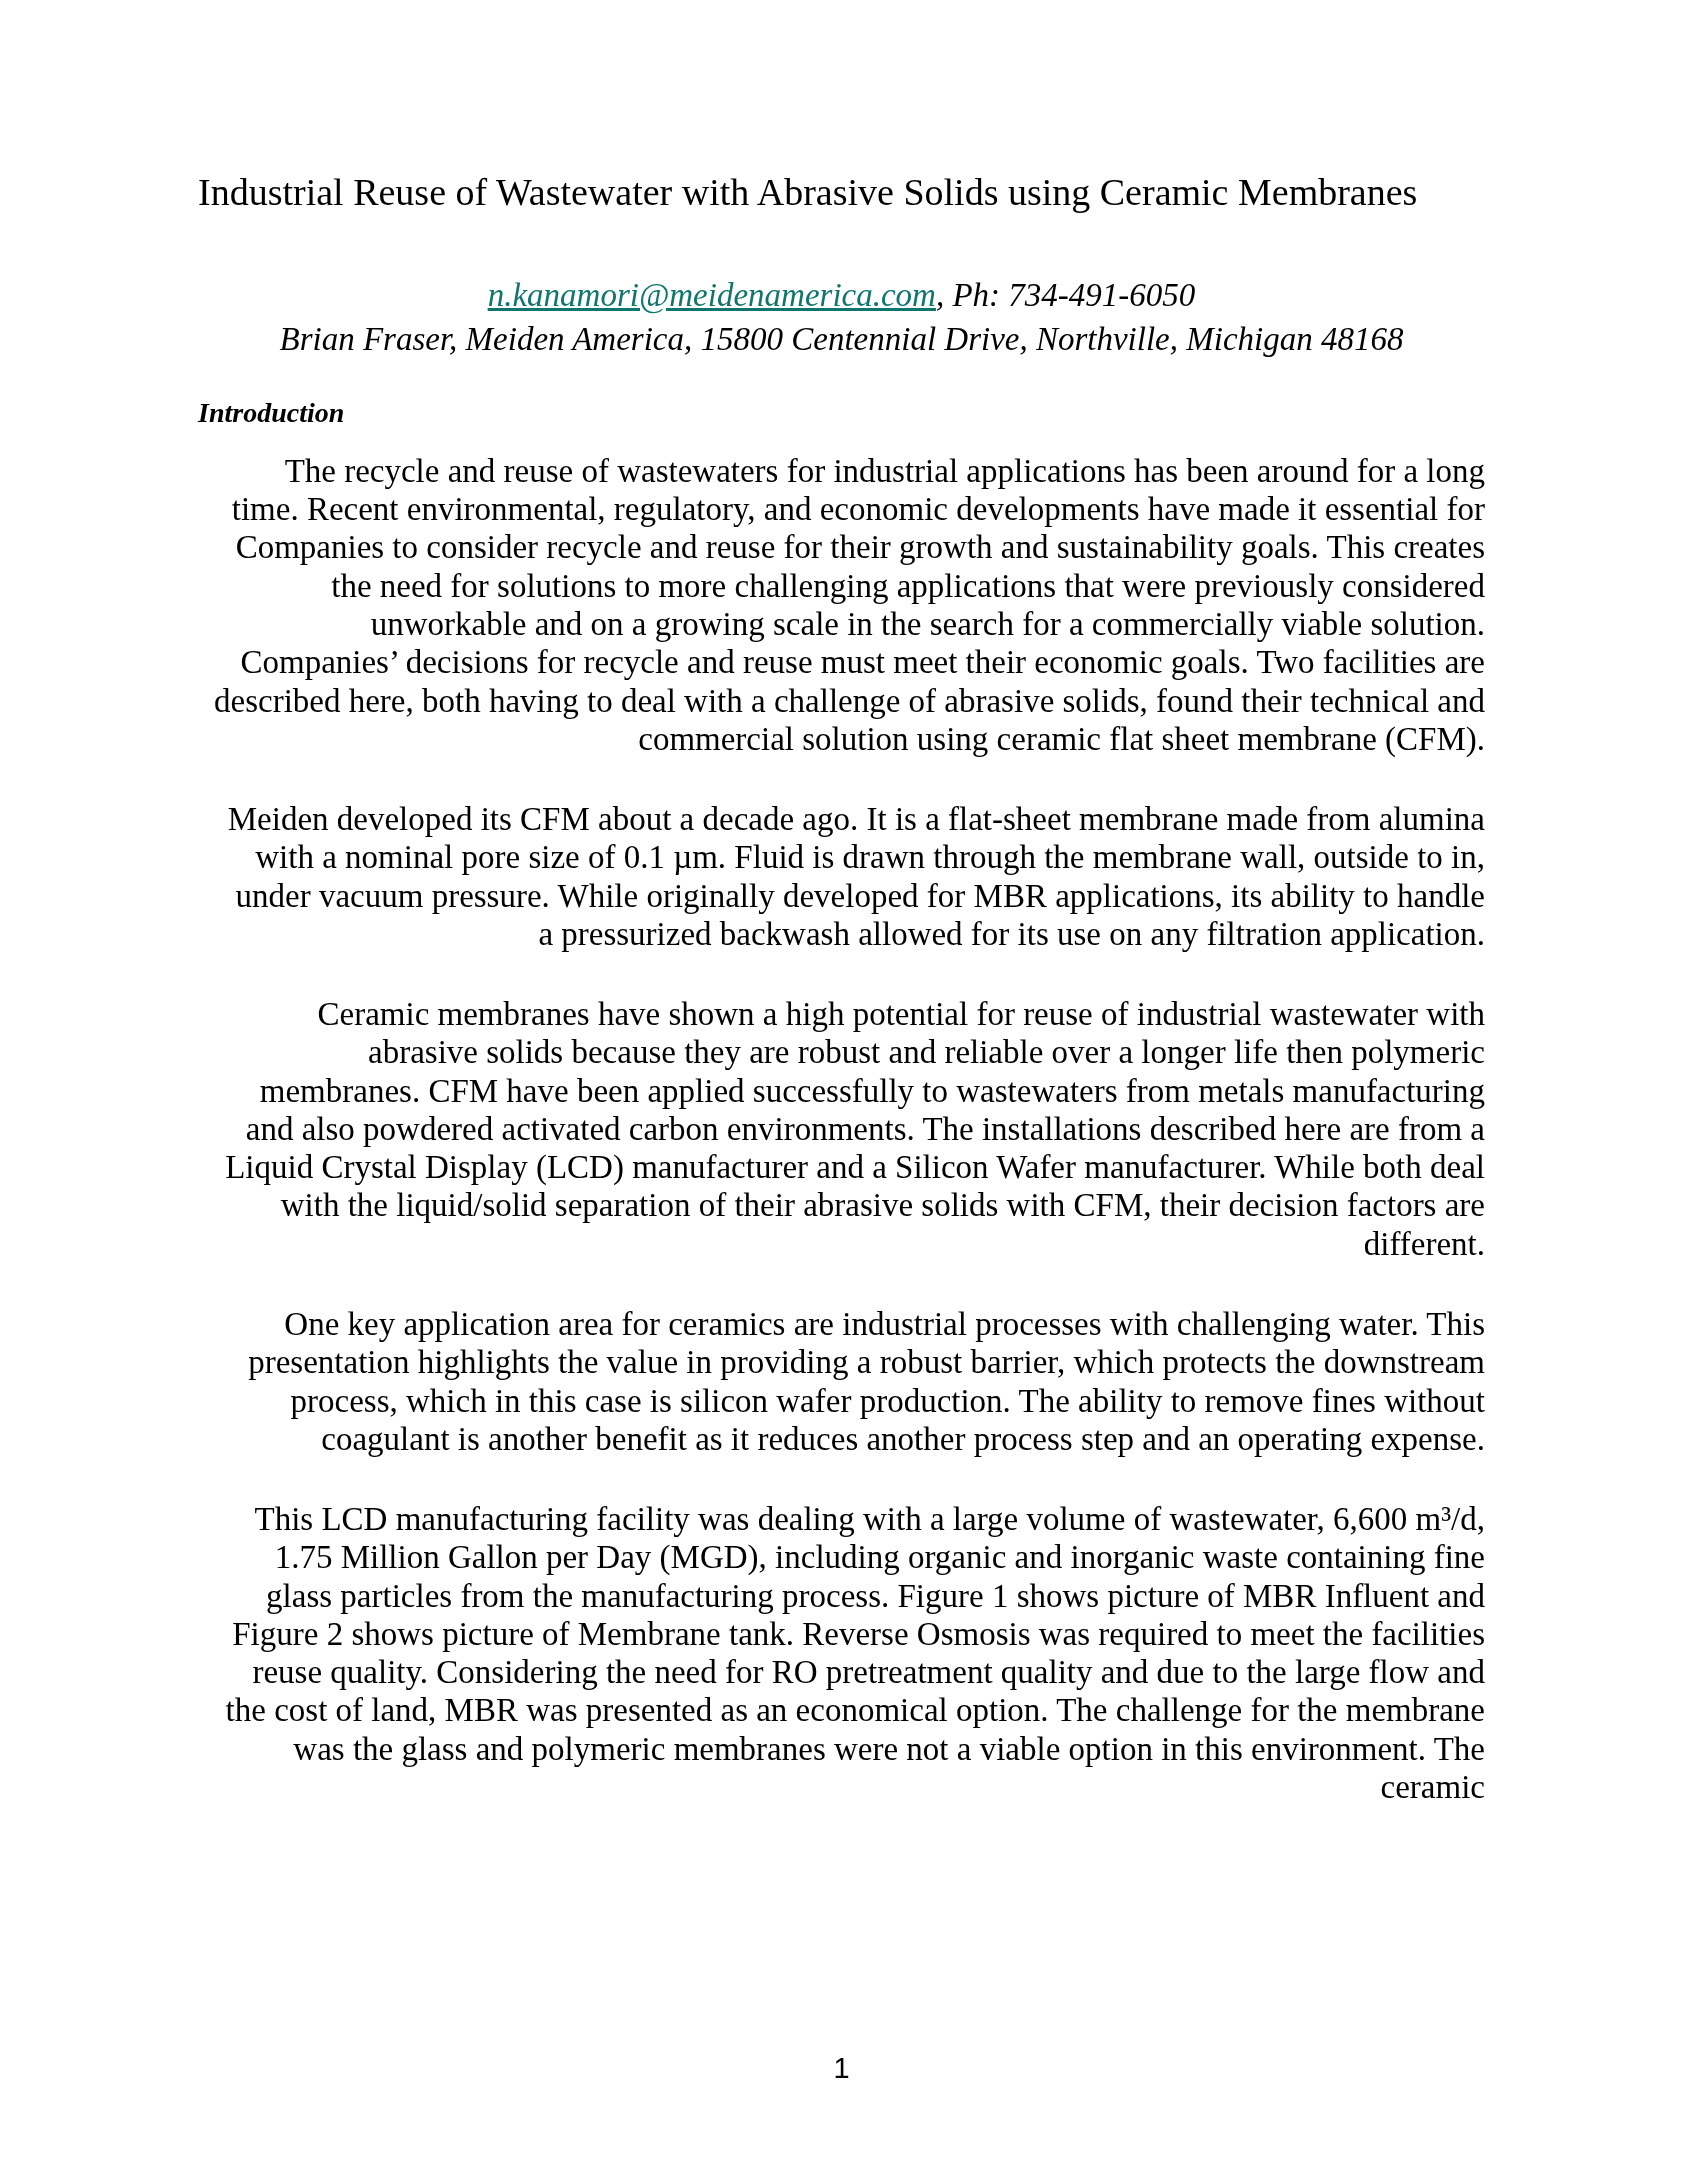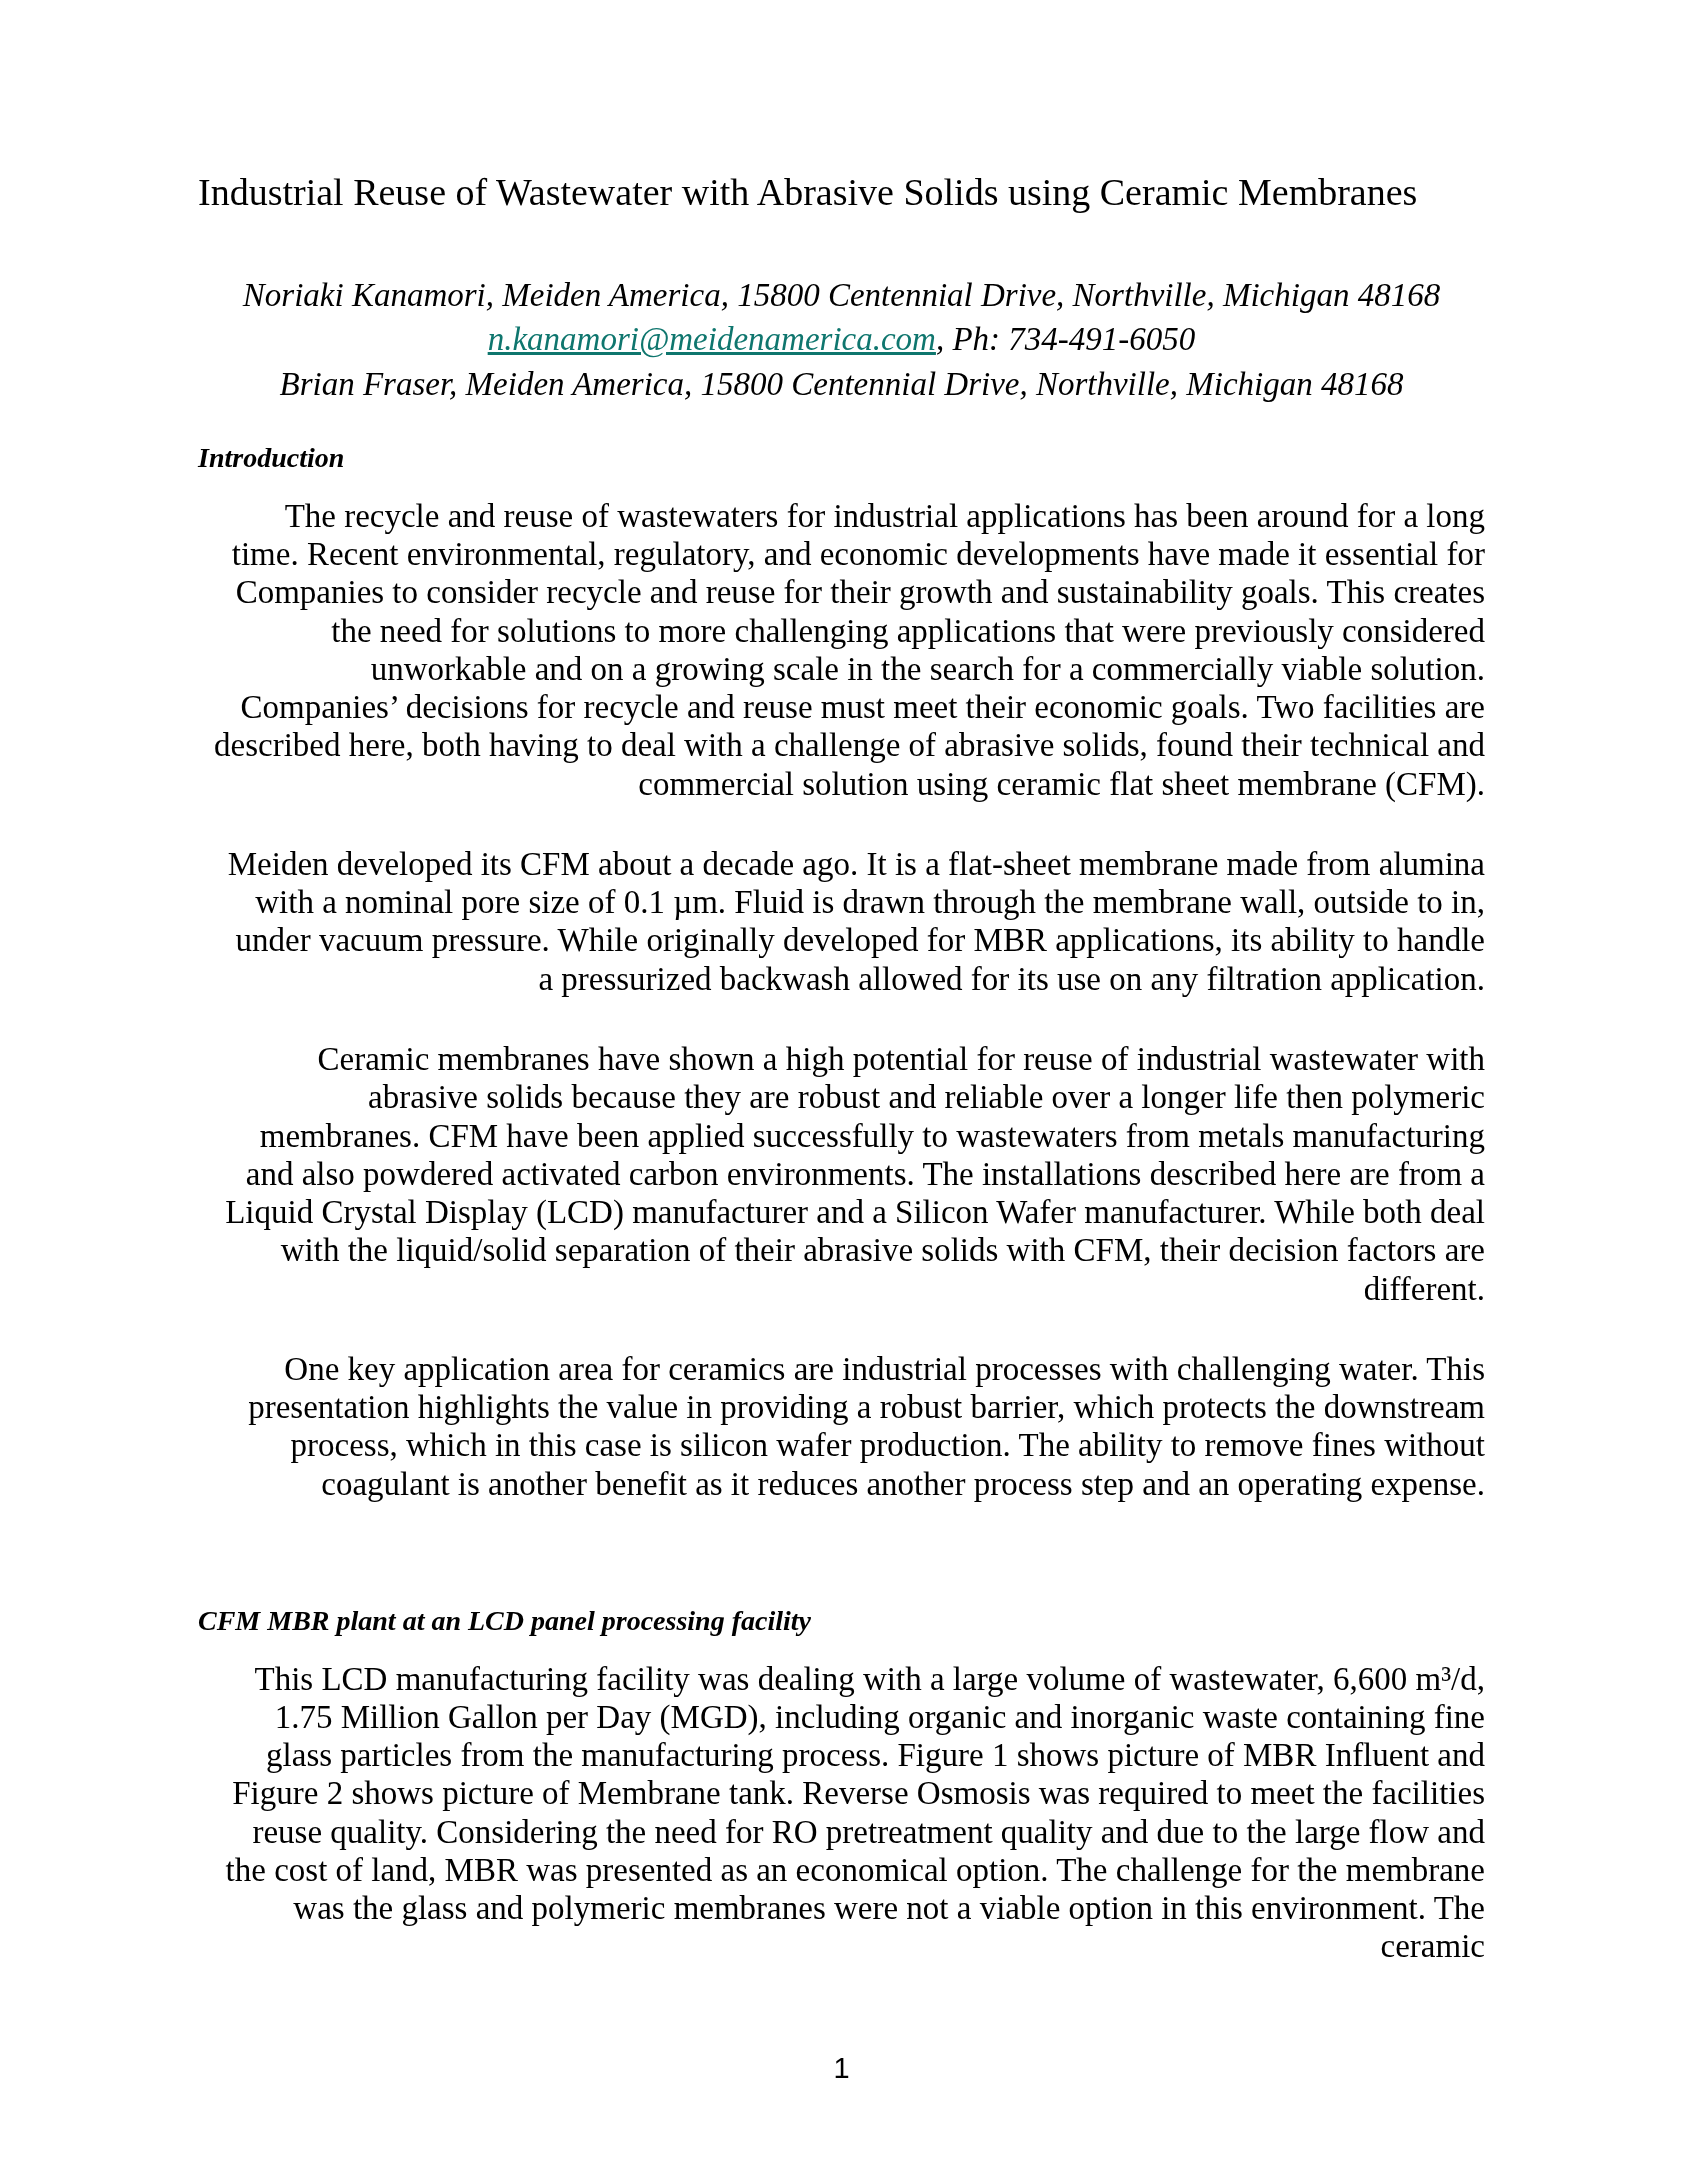--- a/index.html
+++ b/index.html
@@ -65,37 +65,35 @@
   }
 </style>
 </head>
 <body>
 
 <div class="page">
 
   <h1 class="title">Industrial Reuse of Wastewater with Abrasive Solids using Ceramic Membranes</h1>
 
   <div class="authors">
-    <div>Noriaki Kanamori, Meiden America, 15800 Centennial Drive, Northville, Michigan 48168</div>
     <div>
       <span class="email-link">n.kanamori@meidenamerica.com</span><span>, Ph: 734-491-6050</span>
     </div>
     <div>Brian Fraser, Meiden America, 15800 Centennial Drive, Northville, Michigan 48168</div>
   </div>
 
   <h2 class="section-heading">Introduction</h2>
 
   <p class="body-para">The recycle and reuse of wastewaters for industrial applications has been around for a long time. Recent environmental, regulatory, and economic developments have made it essential for Companies to consider recycle and reuse for their growth and sustainability goals. This creates the need for solutions to more challenging applications that were previously considered unworkable and on a growing scale in the search for a commercially viable solution. Companies’ decisions for recycle and reuse must meet their economic goals. Two facilities are described here, both having to deal with a challenge of abrasive solids, found their technical and commercial solution using ceramic flat sheet membrane (CFM).</p>
 
   <p class="body-para">Meiden developed its CFM about a decade ago. It is a flat-sheet membrane made from alumina with a nominal pore size of 0.1 µm. Fluid is drawn through the membrane wall, outside to in, under vacuum pressure. While originally developed for MBR applications, its ability to handle a pressurized backwash allowed for its use on any filtration application.</p>
 
   <p class="body-para">Ceramic membranes have shown a high potential for reuse of industrial wastewater with abrasive solids because they are robust and reliable over a longer life then polymeric membranes.  CFM have been applied successfully to wastewaters from metals manufacturing and also powdered activated carbon environments. The installations described here are from a Liquid Crystal Display (LCD) manufacturer and a Silicon Wafer manufacturer. While both deal with the liquid/solid separation of their abrasive solids with CFM, their decision factors are different.</p>
 
   <p class="body-para">One key application area for ceramics are industrial processes with challenging water. This presentation highlights the value in providing a robust barrier, which protects the downstream process, which in this case is silicon wafer production. The ability to remove fines without coagulant is another benefit as it reduces another process step and an operating expense.</p>
 
-  <h2 class="section-heading second">CFM MBR plant at an LCD panel processing facility</h2>
 
   <p class="body-para">This LCD manufacturing facility was dealing with a large volume of wastewater, 6,600 m³/d, 1.75 Million Gallon per Day (MGD), including organic and inorganic waste containing fine glass particles from the manufacturing process. Figure 1 shows picture of MBR Influent and Figure 2 shows picture of Membrane tank. Reverse Osmosis was required to meet the facilities reuse quality. Considering the need for RO pretreatment quality and due to the large flow and the cost of land, MBR was presented as an economical option. The challenge for the membrane was the glass and polymeric membranes were not a viable option in this environment. The ceramic</p>
 
   <div class="page-number">1</div>
 
 </div>
 
 
 </body></html>

